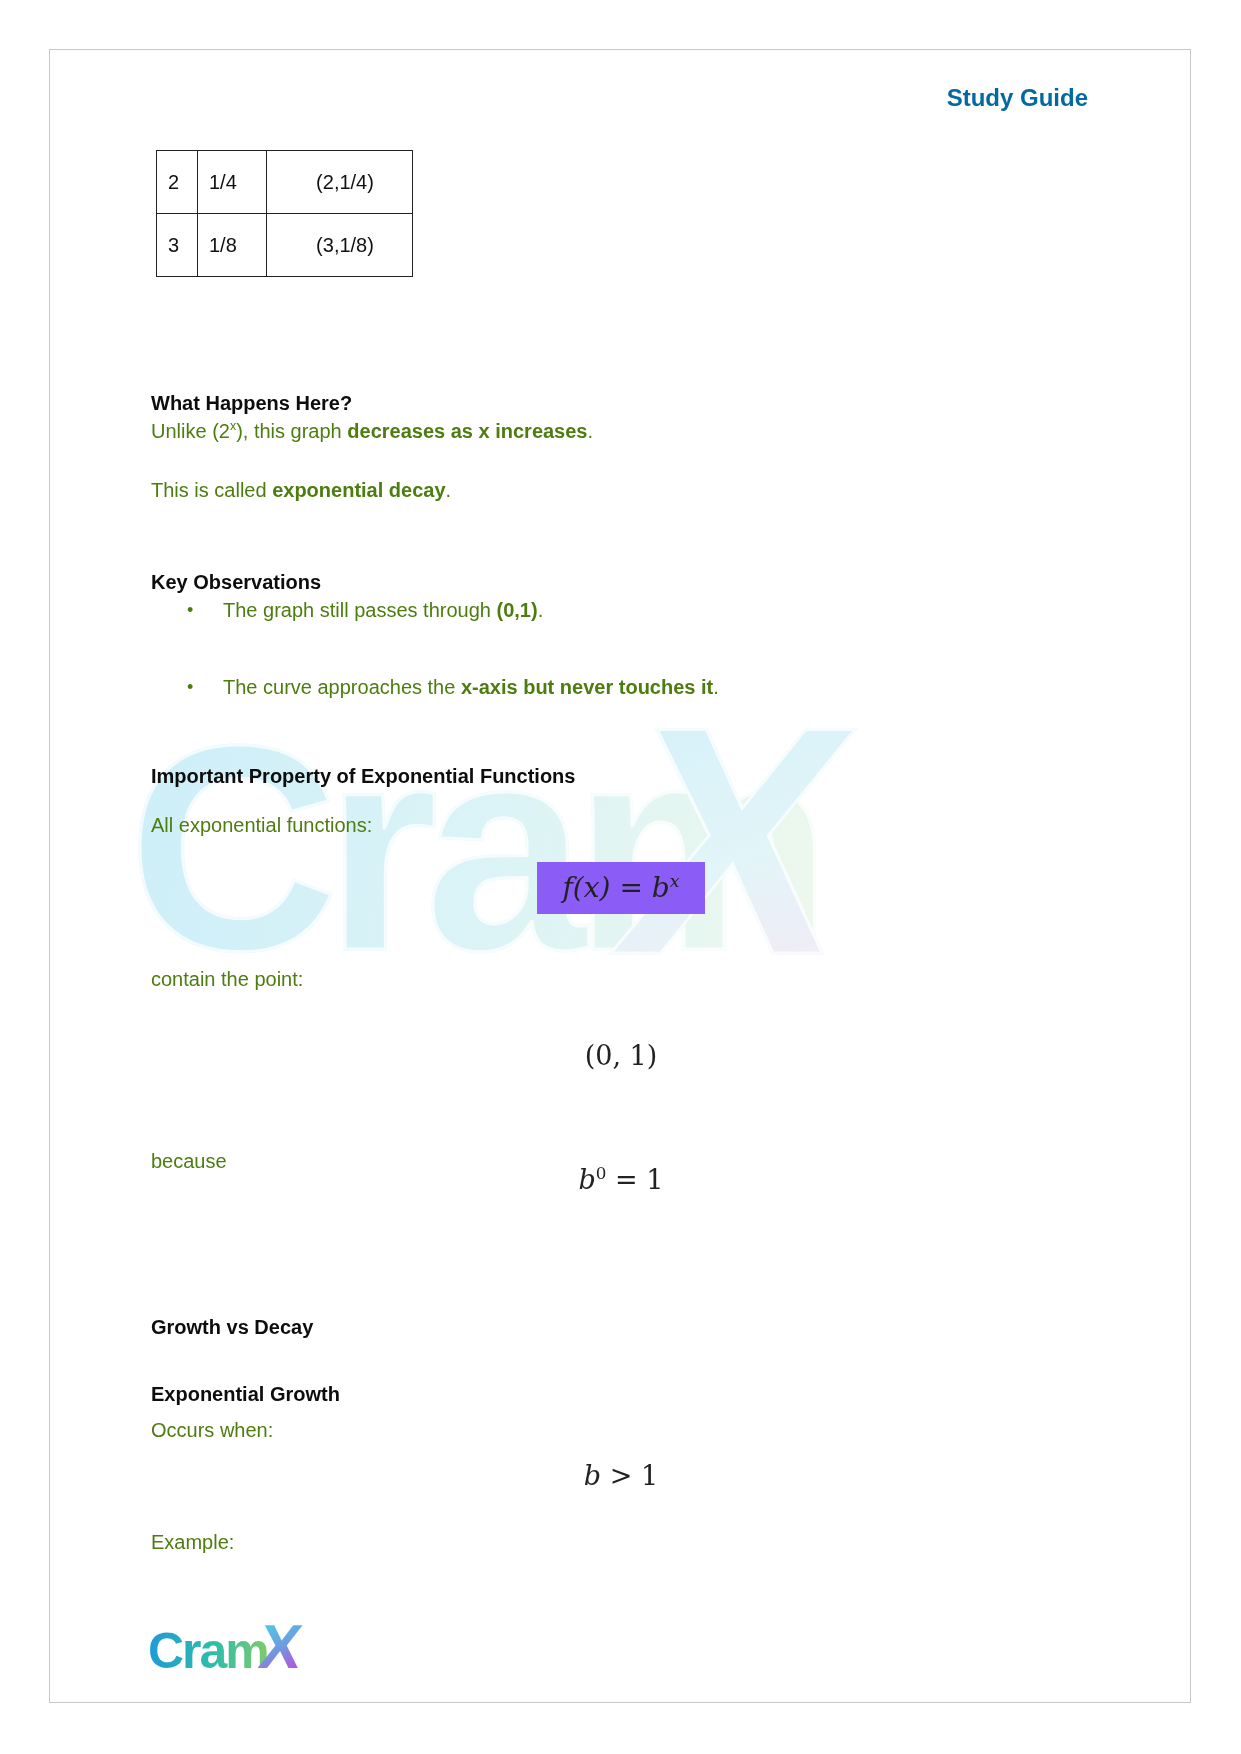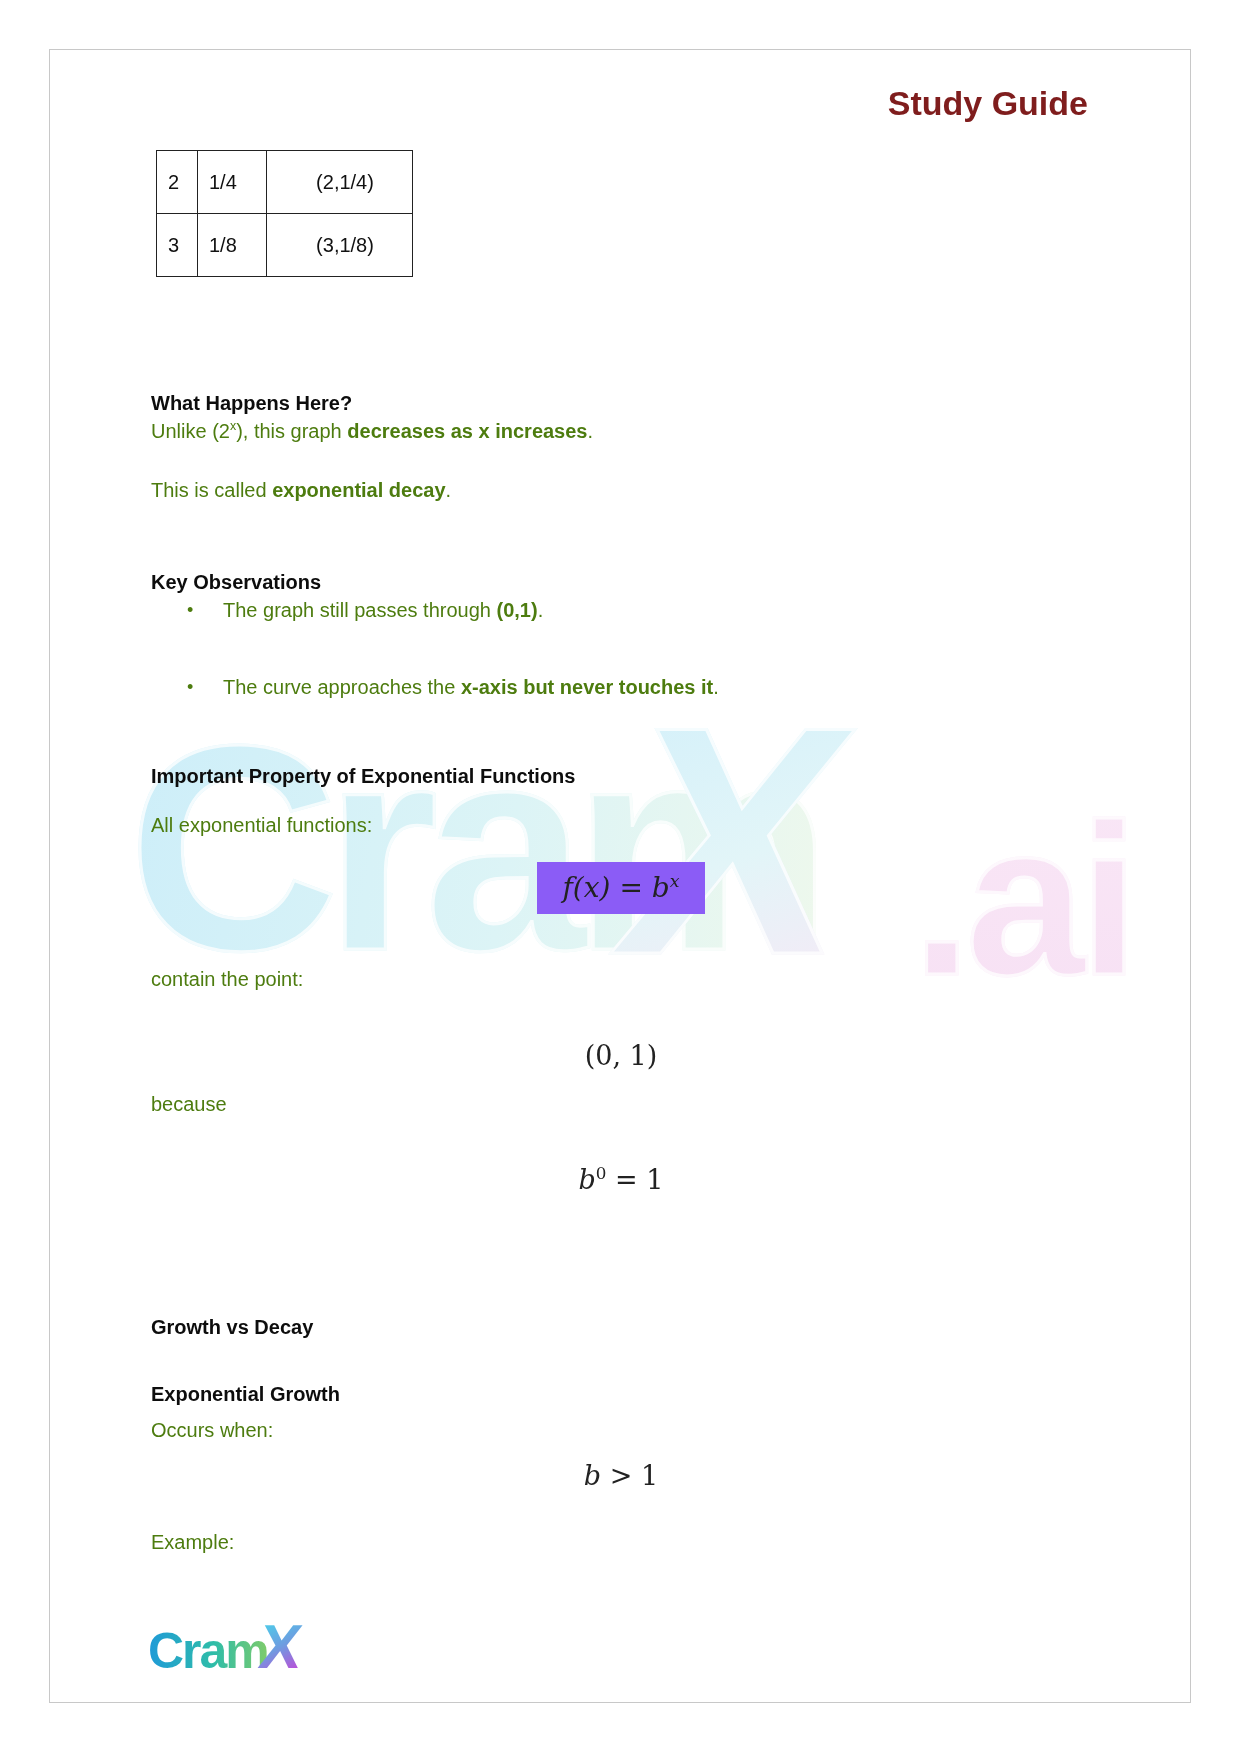--- a/index.html
+++ b/index.html
@@ -11,21 +11,21 @@
     color:#111111;
     overflow:hidden;
   }
   .frame{
     position:absolute;left:49px;top:49px;width:1142px;height:1654px;
     border:1px solid #c8c8c8;
     box-sizing:border-box;
   }
   .doc-title{
     position:absolute;top:84px;right:153px;
-    font-size:34px;font-weight:bold;color:#7f1d1d;
+    font-size:24px;font-weight:bold;color:#0369a1;
     letter-spacing:0px;margin:0;
   }
   
   .data-table{
     position:absolute;left:156px;top:150px;
     border-collapse:collapse;
     font-size:20px;color:#111;
   }
   .data-table td{
     border:1.5px solid #222222;
@@ -102,21 +102,20 @@
   }
 </style>
 </head>
 <body>
 
 <div class="page">
 
   <div class="watermark">
     <span class="wm wm-cram">Cram</span>
     <span class="wm wm-x">X</span>
-    <span class="wm wm-ai">.ai</span>
   </div>
 
   <div class="frame"></div>
 
   <div class="content">
 
     <h1 class="doc-title">Study Guide</h1>
 
     <table class="data-table">
       <tbody>
@@ -156,21 +155,21 @@
     <div class="para" style="top:812px">All exponential functions:</div>
 
     <div class="math math-fx" style="top:862px">
       <span class="backing"><span class="var">f(x) = b</span><sup class="var">x</sup></span>
     </div>
 
     <div class="para" style="top:966px">contain the point:</div>
 
     <div class="math" style="top:1038px"><span>(0, 1)</span></div>
 
-    <div class="para" style="top:1091px">because</div>
+    <div class="para" style="top:1148px">because</div>
 
     <div class="math" style="top:1162px"><span class="var">b</span><sup>0</sup><span> = 1</span></div>
 
     <div class="para heading" style="top:1289px">Growth vs Decay</div>
 
     <div class="para heading" style="top:1356px">Exponential Growth</div>
 
     <div class="para" style="top:1417px">Occurs when:</div>
 
     <div class="math" style="top:1458px"><span class="var">b</span><span> &gt; 1</span></div>

